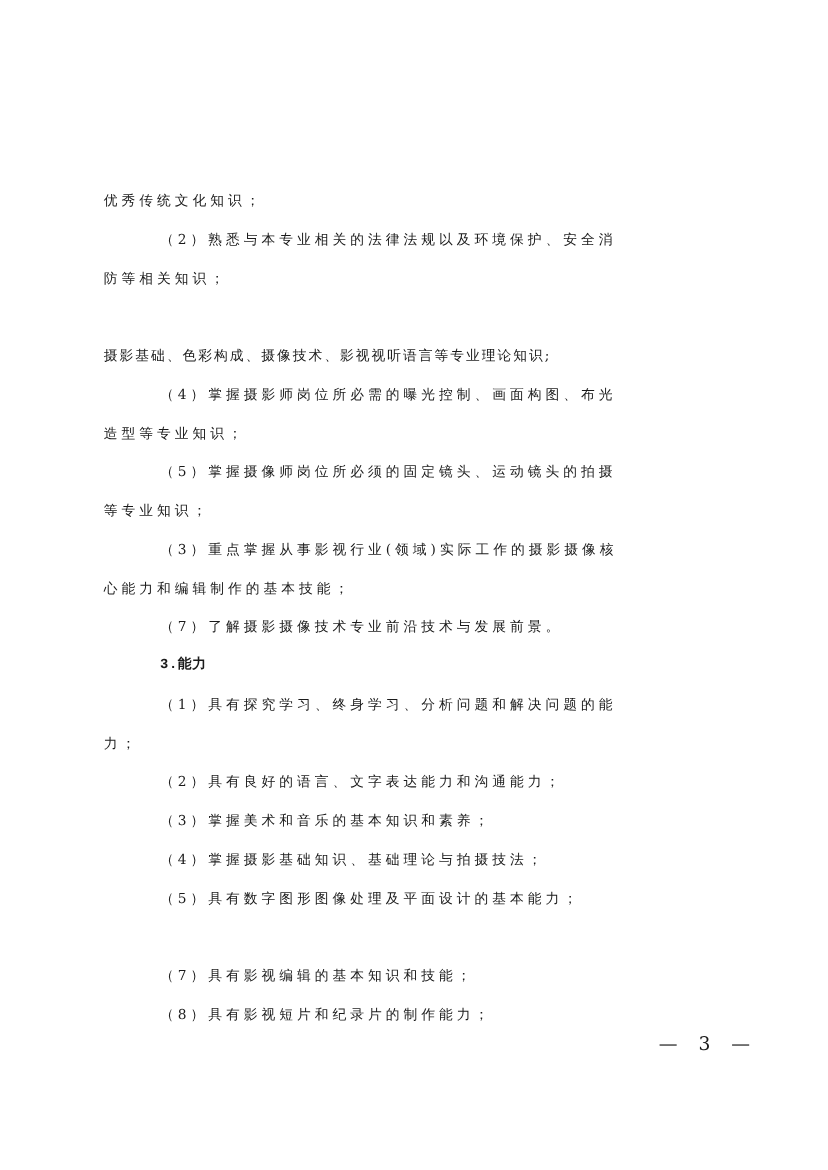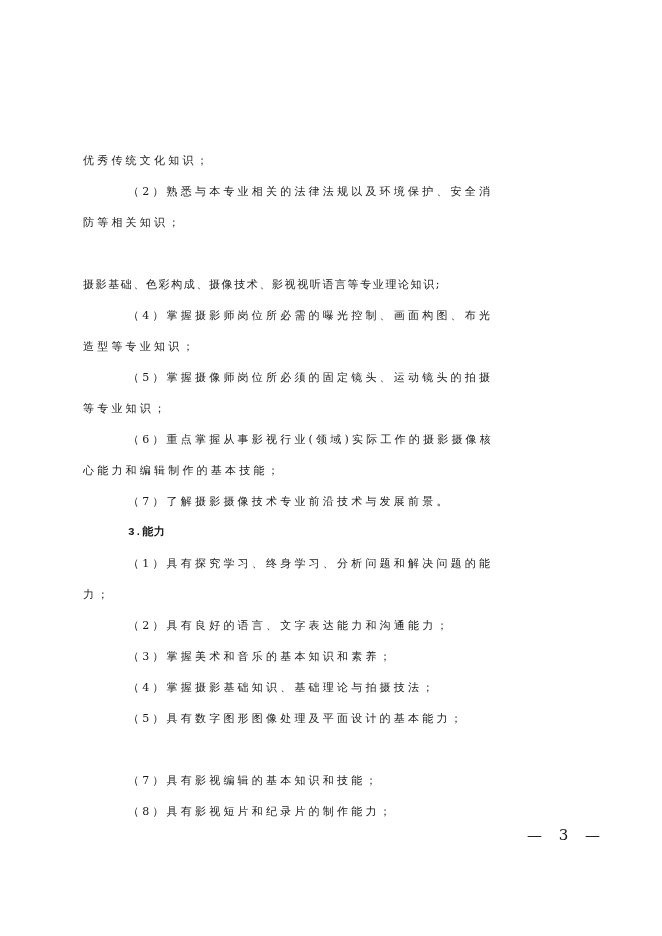--- a/index.html
+++ b/index.html
@@ -17,21 +17,21 @@
 
 <div class="page">
   <div class="line" style="top:120px">优秀传统文化知识；</div>
   <div class="line indent" style="top:151px">（2）熟悉与本专业相关的法律法规以及环境保护、安全消</div>
   <div class="line" style="top:182px">防等相关知识；</div>
   <div class="line" style="top:244px; letter-spacing:1.6px">摄影基础、色彩构成、摄像技术、影视视听语言等专业理论知识;</div>
   <div class="line indent" style="top:275px">（4）掌握摄影师岗位所必需的曝光控制、画面构图、布光</div>
   <div class="line" style="top:306px">造型等专业知识；</div>
   <div class="line indent" style="top:337px">（5）掌握摄像师岗位所必须的固定镜头、运动镜头的拍摄</div>
   <div class="line" style="top:368px">等专业知识；</div>
-  <div class="line indent" style="top:399px">（6）重点掌握从事影视行业(领域)实际工作的摄影摄像核</div>
+  <div class="line indent" style="top:399px">（3）重点掌握从事影视行业(领域)实际工作的摄影摄像核</div>
   <div class="line" style="top:430px">心能力和编辑制作的基本技能；</div>
   <div class="line indent" style="top:461px">（7）了解摄影摄像技术专业前沿技术与发展前景。</div>
   <div class="line indent heading" style="top:492px">3.能力</div>
   <div class="line indent" style="top:523px">（1）具有探究学习、终身学习、分析问题和解决问题的能</div>
   <div class="line" style="top:554px">力；</div>
   <div class="line indent" style="top:585px">（2）具有良好的语言、文字表达能力和沟通能力；</div>
   <div class="line indent" style="top:616px">（3）掌握美术和音乐的基本知识和素养；</div>
   <div class="line indent" style="top:647px">（4）掌握摄影基础知识、基础理论与拍摄技法；</div>
   <div class="line indent" style="top:678px">（5）具有数字图形图像处理及平面设计的基本能力；</div>
   <div class="line indent" style="top:740px">（7）具有影视编辑的基本知识和技能；</div>

